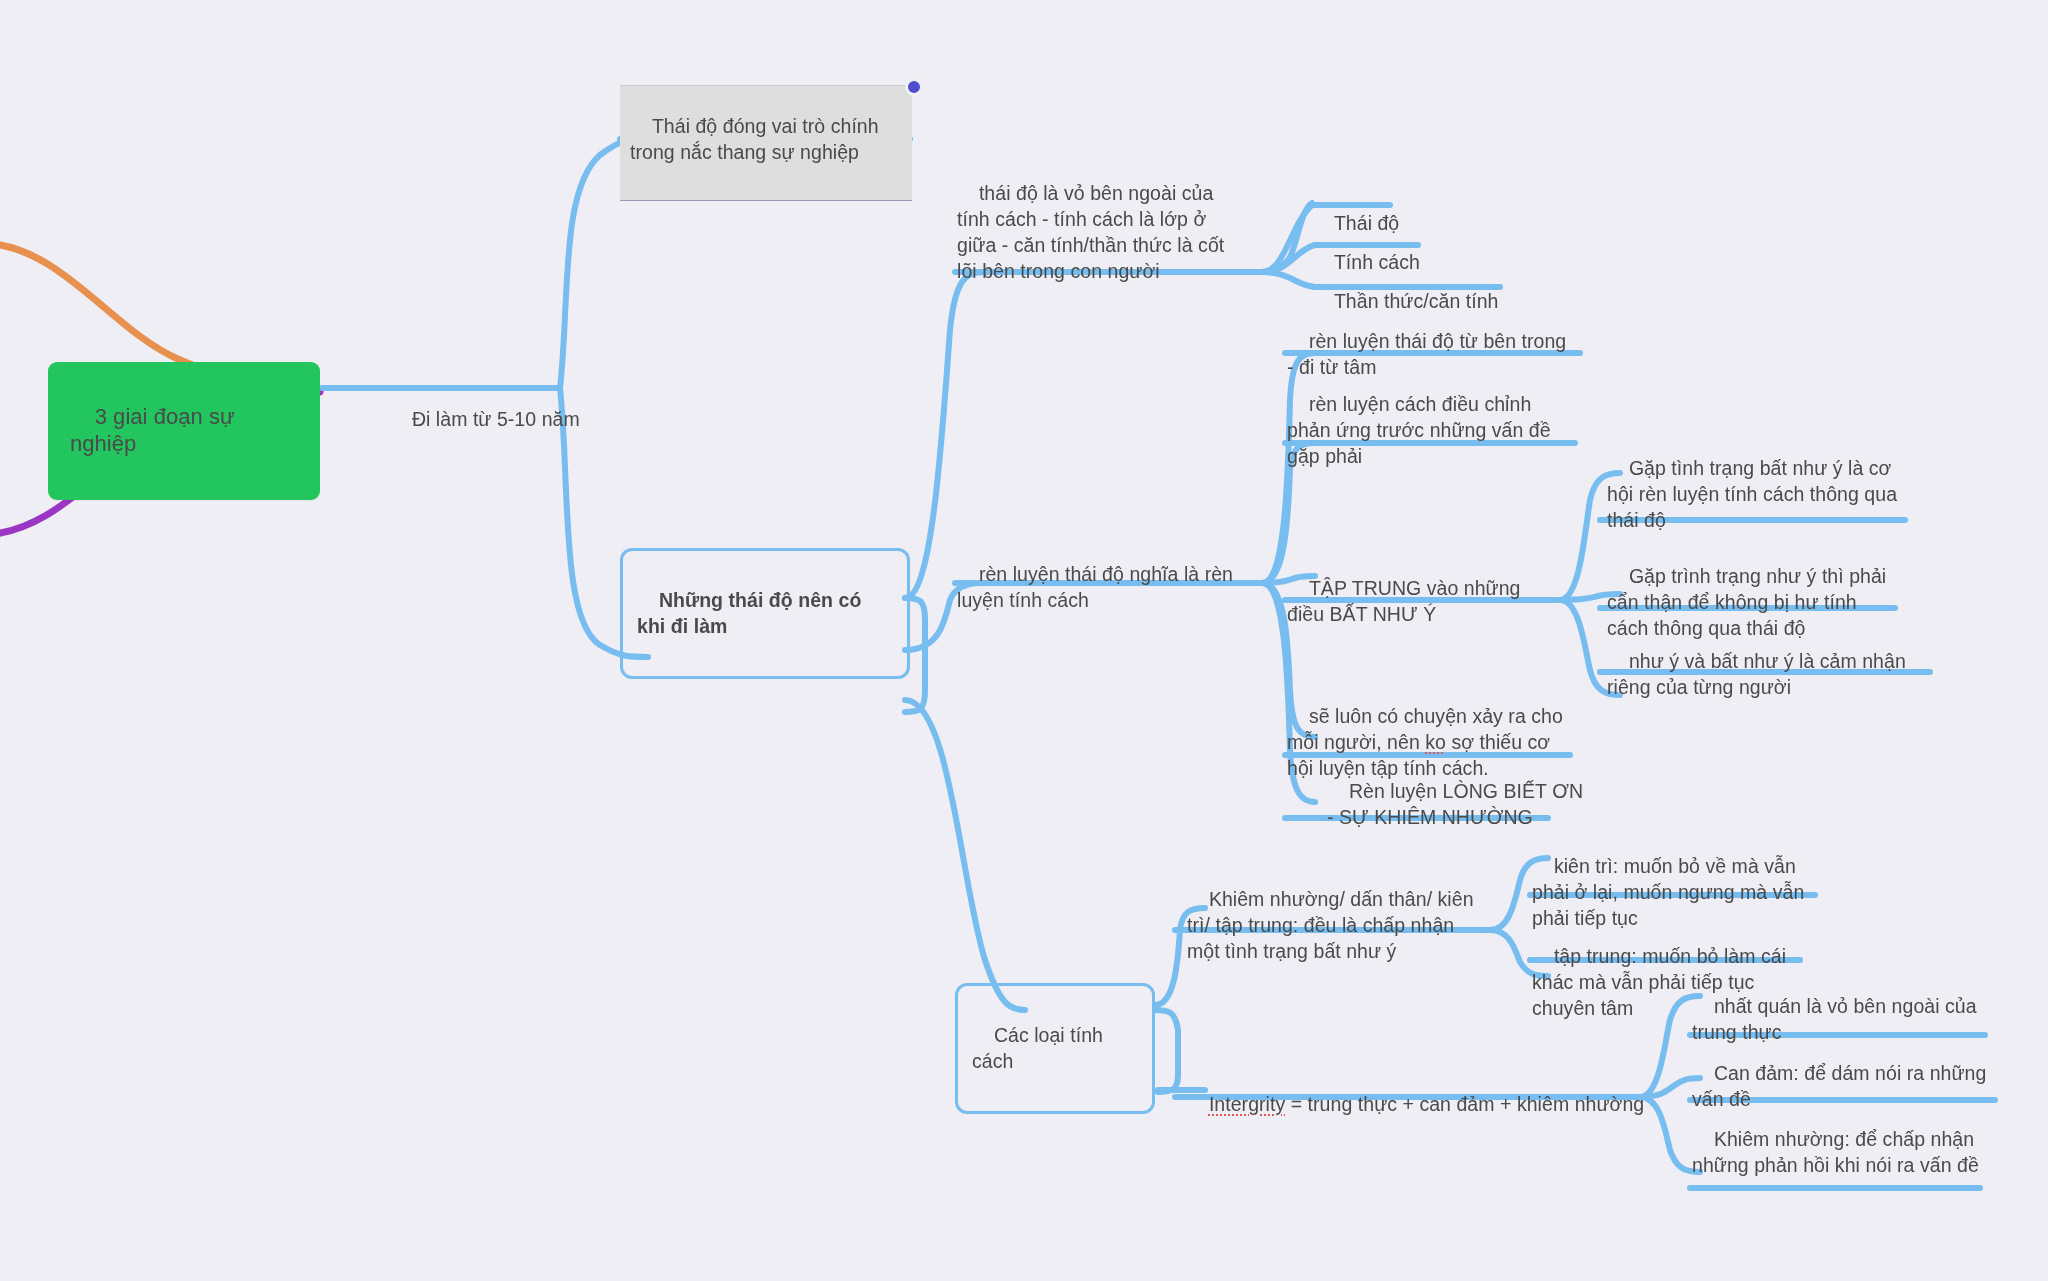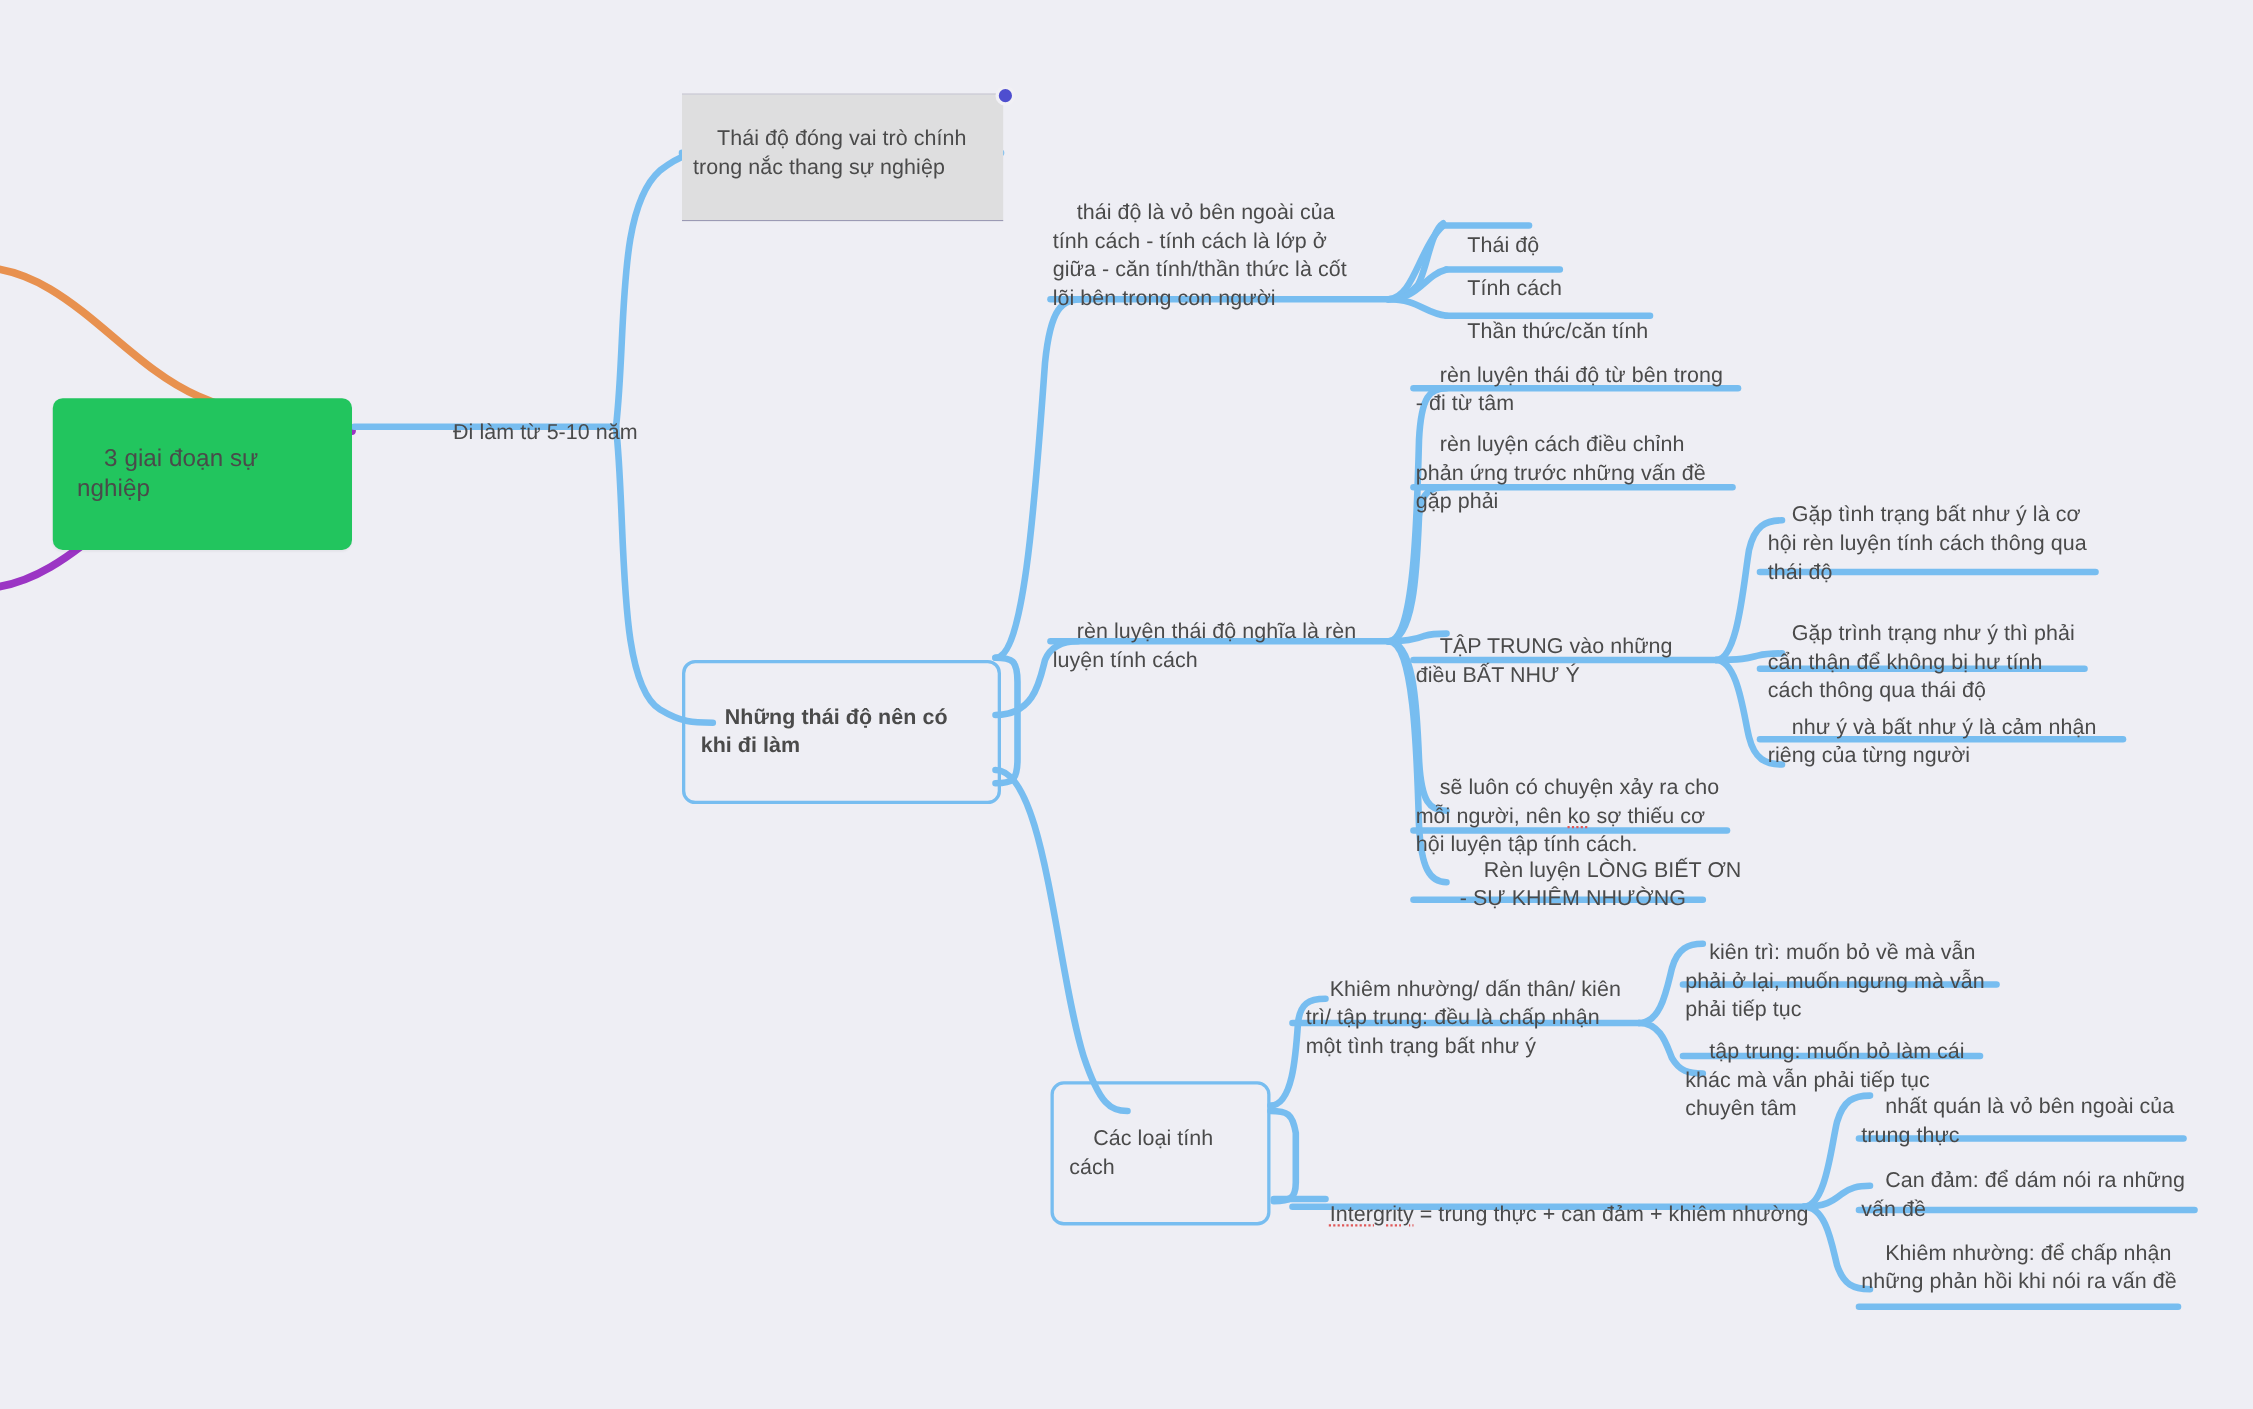--- a/index.html
+++ b/index.html
@@ -142,30 +142,30 @@
       <path d="M 1690 1035 L 1985 1035" stroke="#77bdf0" stroke-width="6"></path>
       <path d="M 1690 1100 L 1995 1100" stroke="#77bdf0" stroke-width="6"></path>
       <path d="M 1690 1188 L 1980 1188" stroke="#77bdf0" stroke-width="6"></path>
     </g>
   </svg>
 
   <div class="node root" style="left:48px; top:362px; width:272px;">
     <span>3 giai đoạn sự nghiệp</span>
   </div>
 
-  <div class="node plain" style="left:388px; top:352px; width:200px;">
+  <div class="node plain" style="left:388px; top:378px; width:200px;">
     <span>Đi làm từ 5-10 năm</span>
   </div>
 
   <div class="node selected" style="left:620px; top:85px; width:292px;">
     <span>Thái độ đóng vai trò chính trong nắc thang sự nghiệp</span>
   </div>
   <div class="selected-dot" style="left:905px; top:78px;"></div>
 
-  <div class="node boxed" style="left:620px; top:600px; width:290px;">
+  <div class="node boxed" style="left:620px; top:548px; width:290px;">
     <span>Những thái độ nên có khi đi làm</span>
   </div>
 
   <div class="node plain" style="left:955px; top:152px; width:290px;">
     <span>thái độ là vỏ bên ngoài của tính cách - tính cách là lớp ở giữa - căn tính/thần thức là cốt lõi bên trong con người</span>
   </div>
 
   <div class="node plain" style="left:1310px; top:182px; width:240px;">
     <span>Thái độ</span>
   </div>

